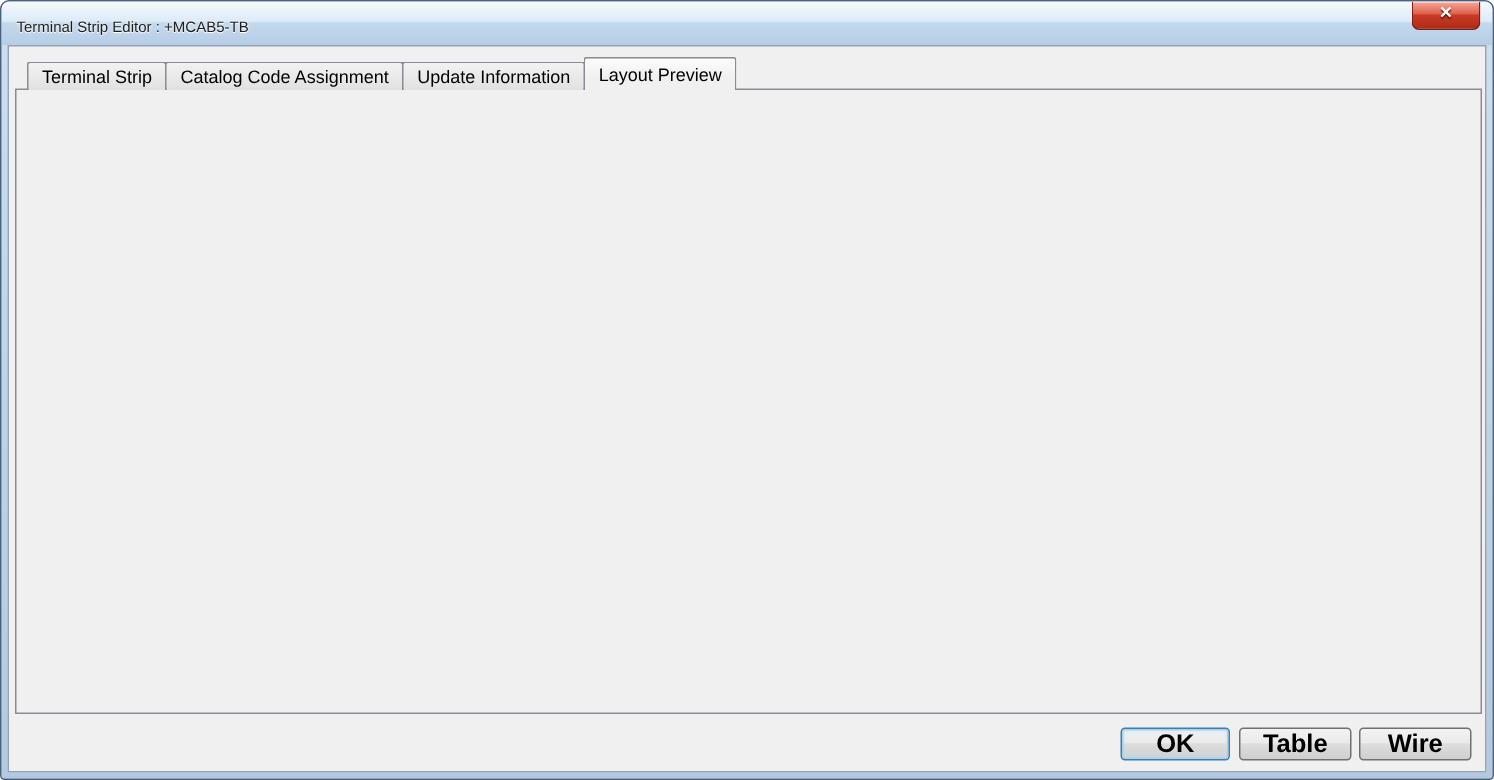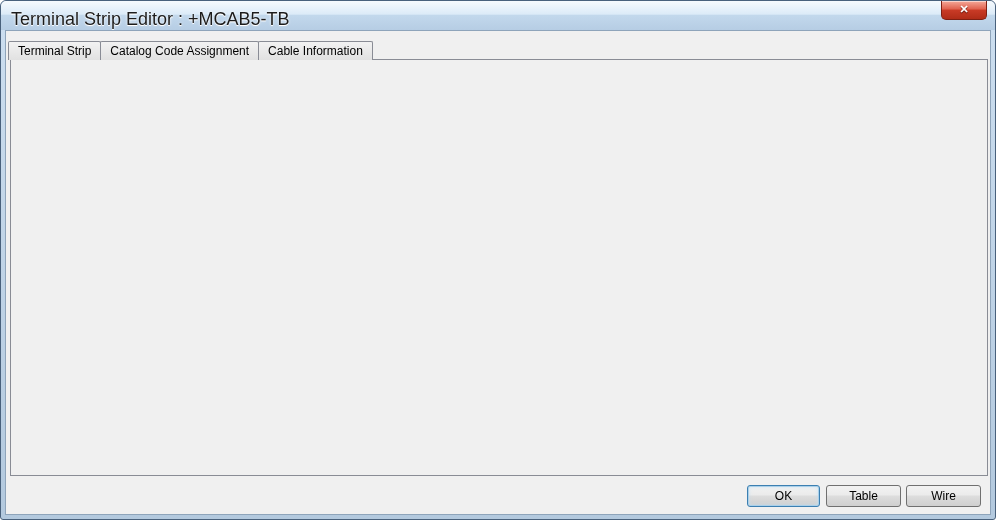--- a/index.html
+++ b/index.html
@@ -11,40 +11,40 @@
     background:linear-gradient(#cddff0,#b3c9de);
     border:1px solid #49617c; border-radius:6px 6px 3px 3px;
     overflow:hidden;
   }
   .titlebar {
     position:absolute; left:0; right:0; top:0; height:29px;
     background:linear-gradient(#f6fafd, #dcebf8 45%, #c2d8ec 50%, #b6cde4);
     border-radius:5px 5px 0 0;
   }
   .title {
-    position:absolute; left:10px; top:4px; line-height:28px; font-size:18px;
+    position:absolute; left:10px; top:4px; line-height:28px; font-size:10px;
     color:#1c1c1c; text-shadow:0 0 3px #ffffff, 0 1px 0 #ffffff;
     white-space:nowrap;
   }
   .close-btn {
     position:absolute; right:8px; top:0; width:46px; height:19px;
     background:linear-gradient(#f5a999, #e0614e 45%, #c93b26 50%, #b02c18);
     border:1px solid #7e1f12; border-top:none; border-radius:0 0 5px 5px;
     color:#fff; text-align:center; line-height:17px; font-size:11px; font-weight:bold;
     text-shadow:0 1px 1px #5e130a; cursor:pointer;
     box-shadow:inset 0 1px 0 rgba(255,255,255,.5);
   }
 
   .client {
     position:absolute; left:4px; right:4px; top:29px; bottom:4px;
     background:#f0f0f0; border:1px solid #8ea4ba;
   }
 
   
-  .tabs { position:absolute; left:2px; top:7px; height:22px; display:flex; z-index:3; }
+  .tabs { position:absolute; left:12px; top:7px; height:22px; display:flex; z-index:3; }
   .tab {
     position:relative; margin-top:3px; height:19px; padding:2px 9px 0 9px;
     background:linear-gradient(#f2f2f2,#e1e1e1);
     border:1px solid #898c95; border-bottom:none; border-radius:2px 2px 0 0;
     margin-right:-1px; font-size:12px; white-space:nowrap; cursor:pointer;
   }
   .tab.active {
     margin-top:0; height:22px; padding-top:4px; z-index:4;
     background:linear-gradient(#fdfdfd,#f0f0f0 60%);
   }
@@ -101,22 +101,22 @@
   .combo-arrow {
     position:absolute; right:0; top:0; bottom:0; width:16px;
     background:linear-gradient(#f2f2f2,#d8d8d8); border-left:1px solid #c5c5c5;
     display:flex; align-items:center; justify-content:center;
   }
 
   
   .btn {
     position:absolute; border:1px solid #707070; border-radius:3px;
     background:linear-gradient(#f2f2f2, #ebebeb 45%, #dddddd 50%, #cfcfcf);
-    font-family:"Liberation Sans",sans-serif; font-size:12px; color:#000;
-    display:flex; align-items:center; justify-content:center; cursor:pointer;
+    font-family:"Liberation Sans",sans-serif; font-size:17px; color:#000;
+    display:flex; align-items:center; justify-content:center; cursor:pointer;font-weight:bold;
   }
   .btn.default { border-color:#3c7fb1; box-shadow:inset 0 0 0 1px #a9d0ea, inset 0 0 4px #bfe0f5; }
 
   .tool-btn {
     position:absolute; width:22px; height:22px; border:1px solid #8e9aa5; border-radius:3px;
     background:linear-gradient(#fbfdfe,#e9f1f8 45%, #d7e5f1 50%, #cfe0ee);
     display:flex; align-items:center; justify-content:center; cursor:pointer; padding:0;
   }
 
   
@@ -134,21 +134,22 @@
     <div class="close-btn">
       <span>✕</span>
     </div>
   </div>
 
   <div class="client">
 
     <div id="tabs" class="tabs">
         <div class="tab"><span>Terminal Strip</span></div>
         <div class="tab"><span>Catalog Code Assignment</span></div>
-        <div class="tab"><span>Cable Information</span></div>
+        <div class="tab"><span>Update Information</span></div>
+        <div class="tab active"><span>Layout Preview</span></div>
       </div>
     <div class="pane"></div>
 
     <div id="radio-group">
         <div class="radio-row" style="left: 156px; top: 42px;">
           <span class="radio checked"></span>
           <span>Graphical Terminal Strip</span>
         </div>
         <div class="radio-row" style="left: 156px; top: 58px;">
           <span class="radio"></span>

